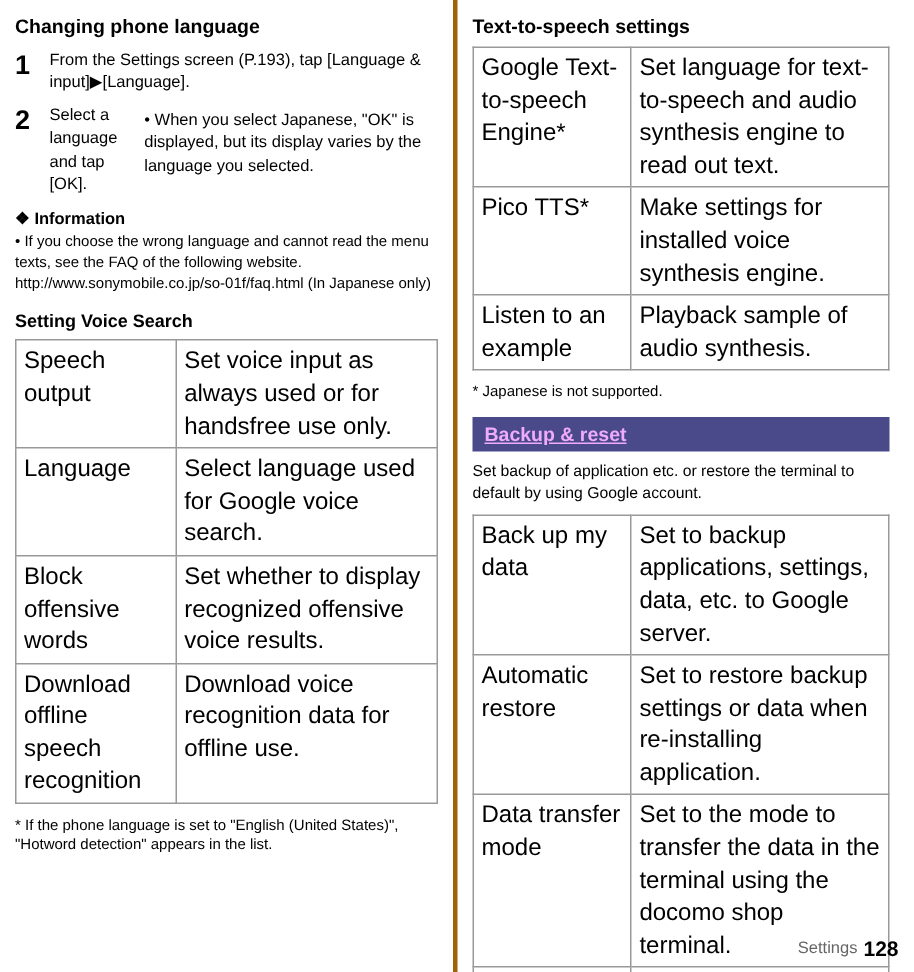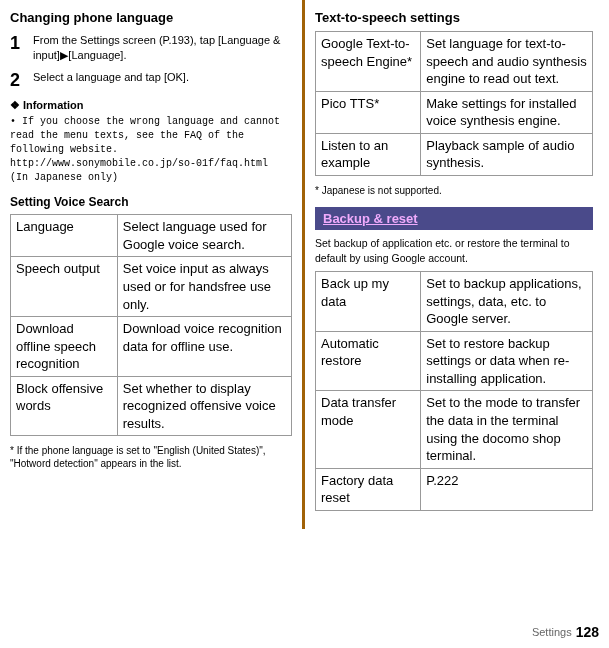--- a/index.html
+++ b/index.html
@@ -58,37 +58,36 @@
       color: #000;
       margin-bottom: 3px;
     }
     .info-title::before {
       content: "❖ ";
     }
     .info-text {
       font-size: 10px;
       line-height: 1.4;
       color: #000;
-      font-family: Liberation Mono, monospace;
     }
     h3.sub-section {
       font-size: 12px;
       font-weight: bold;
       margin: 10px 0 5px 0;
       color: #000;
     }
     table.settings-table {
       width: 100%;
       border-collapse: collapse;
       margin-bottom: 8px;
     }
     table.settings-table td {
       border: 1px solid #999;
       padding: 3px 5px;
-      font-size: 13px;
+      font-size: 16px;
       vertical-align: top;
       line-height: 1.35;
       color: #000;
     }
     table.settings-table td:first-child {
       width: 38%;
       font-weight: normal;
       background: #fff;
     }
     table.settings-table td:last-child {
@@ -154,48 +153,49 @@
 
     <div class="step">
       <div class="step-number">1</div>
       <div class="step-text">From the Settings screen (P.193), tap [Language &amp; input]▶[Language].</div>
     </div>
 
     <div class="step">
       <div class="step-number">2</div>
       <div style="display:flex;flex-direction:row;">
         <div class="step-text">Select a language and tap [OK].</div>
+        <div class="step-text" style="margin-top:3px;">• When you select Japanese, "OK" is displayed, but its display varies by the language you selected.</div>
       </div>
     </div>
 
     <div class="info-box">
       <div class="info-title">Information</div>
       <div class="info-text" style="white-space:pre-line;">• If you choose the wrong language and cannot read the menu texts, see the FAQ of the following website.
  http://www.sonymobile.co.jp/so-01f/faq.html (In Japanese only)</div>
     </div>
 
     <h3 class="sub-section">Setting Voice Search</h3>
 
     <table class="settings-table">
       <tbody id="voice-table-body">
           <tr>
+            <td>Speech output</td>
+            <td>Set voice input as always used or for handsfree use only.</td>
+          </tr>
+          <tr>
             <td>Language</td>
             <td>Select language used for Google voice search.</td>
           </tr>
           <tr>
-            <td>Speech output</td>
-            <td>Set voice input as always used or for handsfree use only.</td>
+            <td>Block offensive words</td>
+            <td>Set whether to display recognized offensive voice results.</td>
           </tr>
           <tr>
             <td>Download offline speech recognition</td>
             <td>Download voice recognition data for offline use.</td>
-          </tr>
-          <tr>
-            <td>Block offensive words</td>
-            <td>Set whether to display recognized offensive voice results.</td>
           </tr>
         </tbody>
     </table>
 
     <div class="footnote">*  If the phone language is set to "English (United States)", "Hotword detection" appears in the list.</div>
   </div>
 
   <div class="right-col">
     <h2 class="tts-title">Text-to-speech settings</h2>
 

